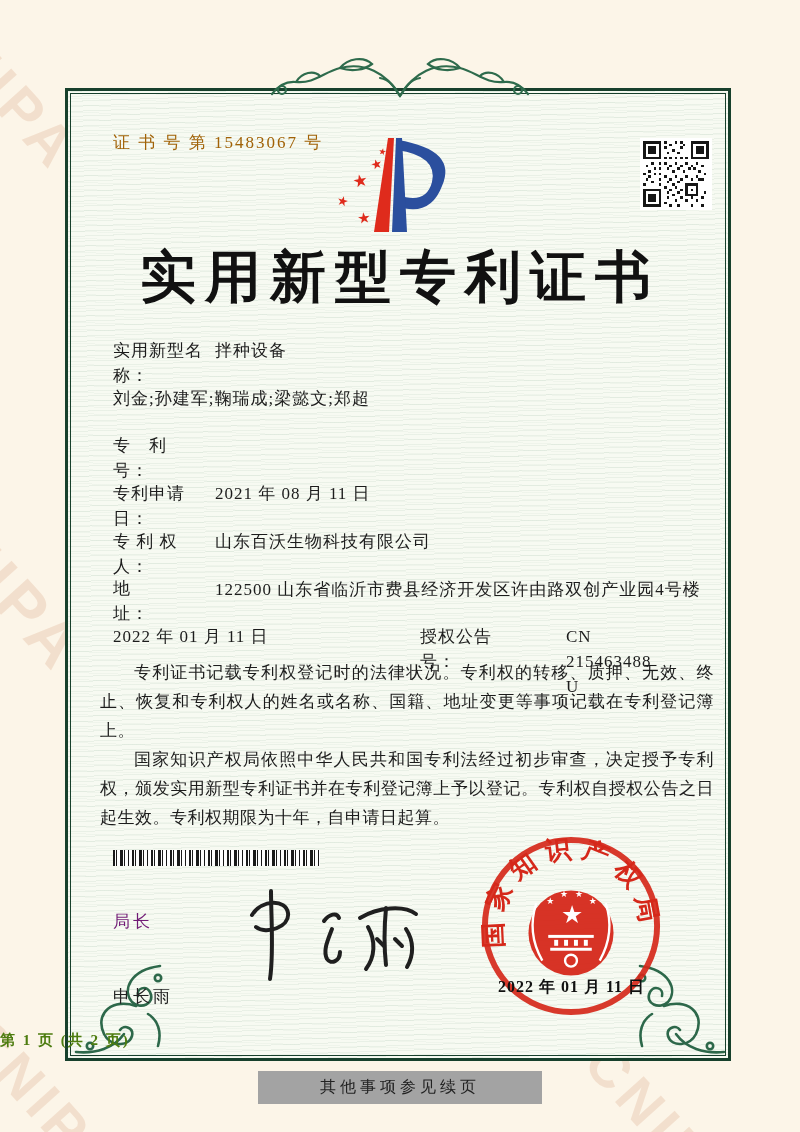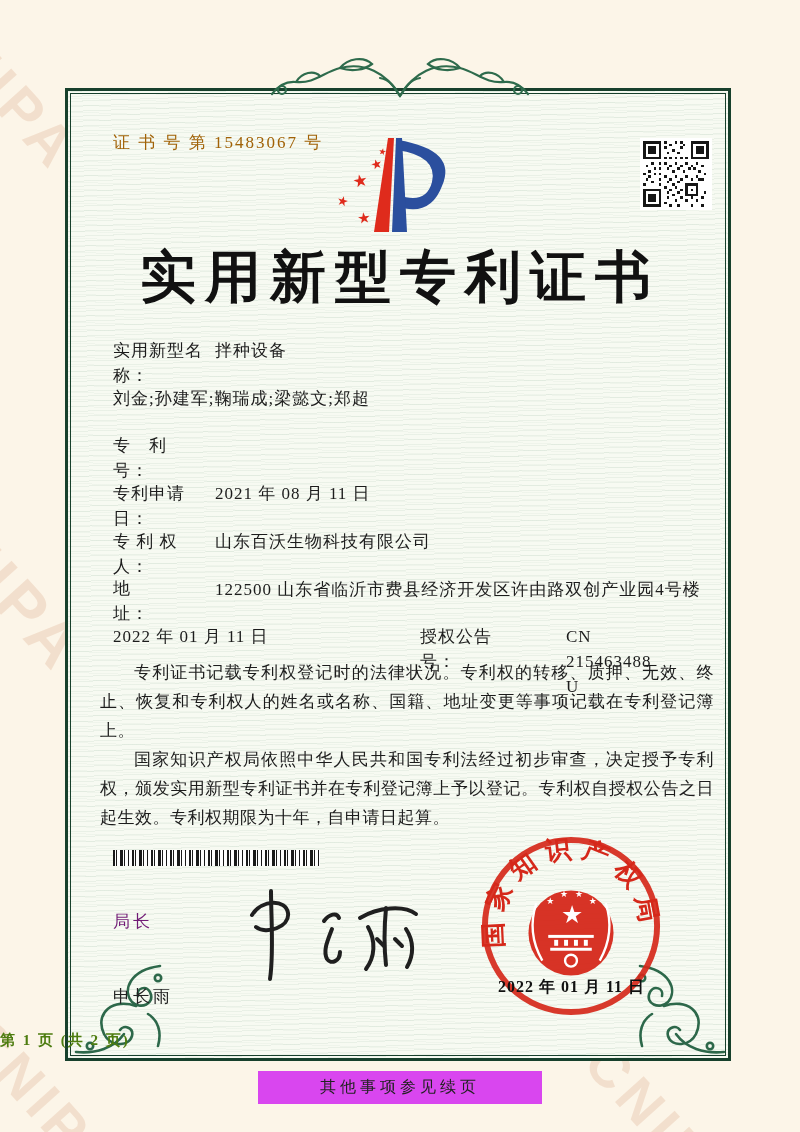--- a/index.html
+++ b/index.html
@@ -58,21 +58,21 @@
 
   .signer-title{position:absolute;left:113px;top:910px;font-size:17px;color:#701a75;letter-spacing:3px;}
   .signer-name{position:absolute;left:113px;top:946px;font-size:17px;color:#222;letter-spacing:3px;margin-top:39px;}
   .sig{position:absolute;left:228px;top:885px;}
 
   .seal{position:absolute;left:477px;top:832px;}
   .seal-date{position:absolute;left:498px;top:977px;width:160px;font-size:16px;font-weight:bold;
       color:#111;letter-spacing:1px;z-index:5;}
 
   .page-info{position:absolute;left:0;top:1031px;width:800px;text-align:left;font-size:15px;color:#4d7c0f;letter-spacing:2px;font-weight:bold;}
-  .cont-band{position:absolute;left:258px;top:1071px;width:284px;height:33px;background:#d946ef;
+  .cont-band{position:absolute;left:258px;top:1071px;width:284px;height:33px;background:#a3a3a3;
       display:flex;align-items:center;justify-content:center;}
   .cont-note{font-size:16px;color:#222;letter-spacing:4px;}
 </style>
 </head>
 <body>
 
 <div class="page">
 
   <span class="wm wm1">CNIPA</span>
   <span class="wm wm2">CNIPA</span>

